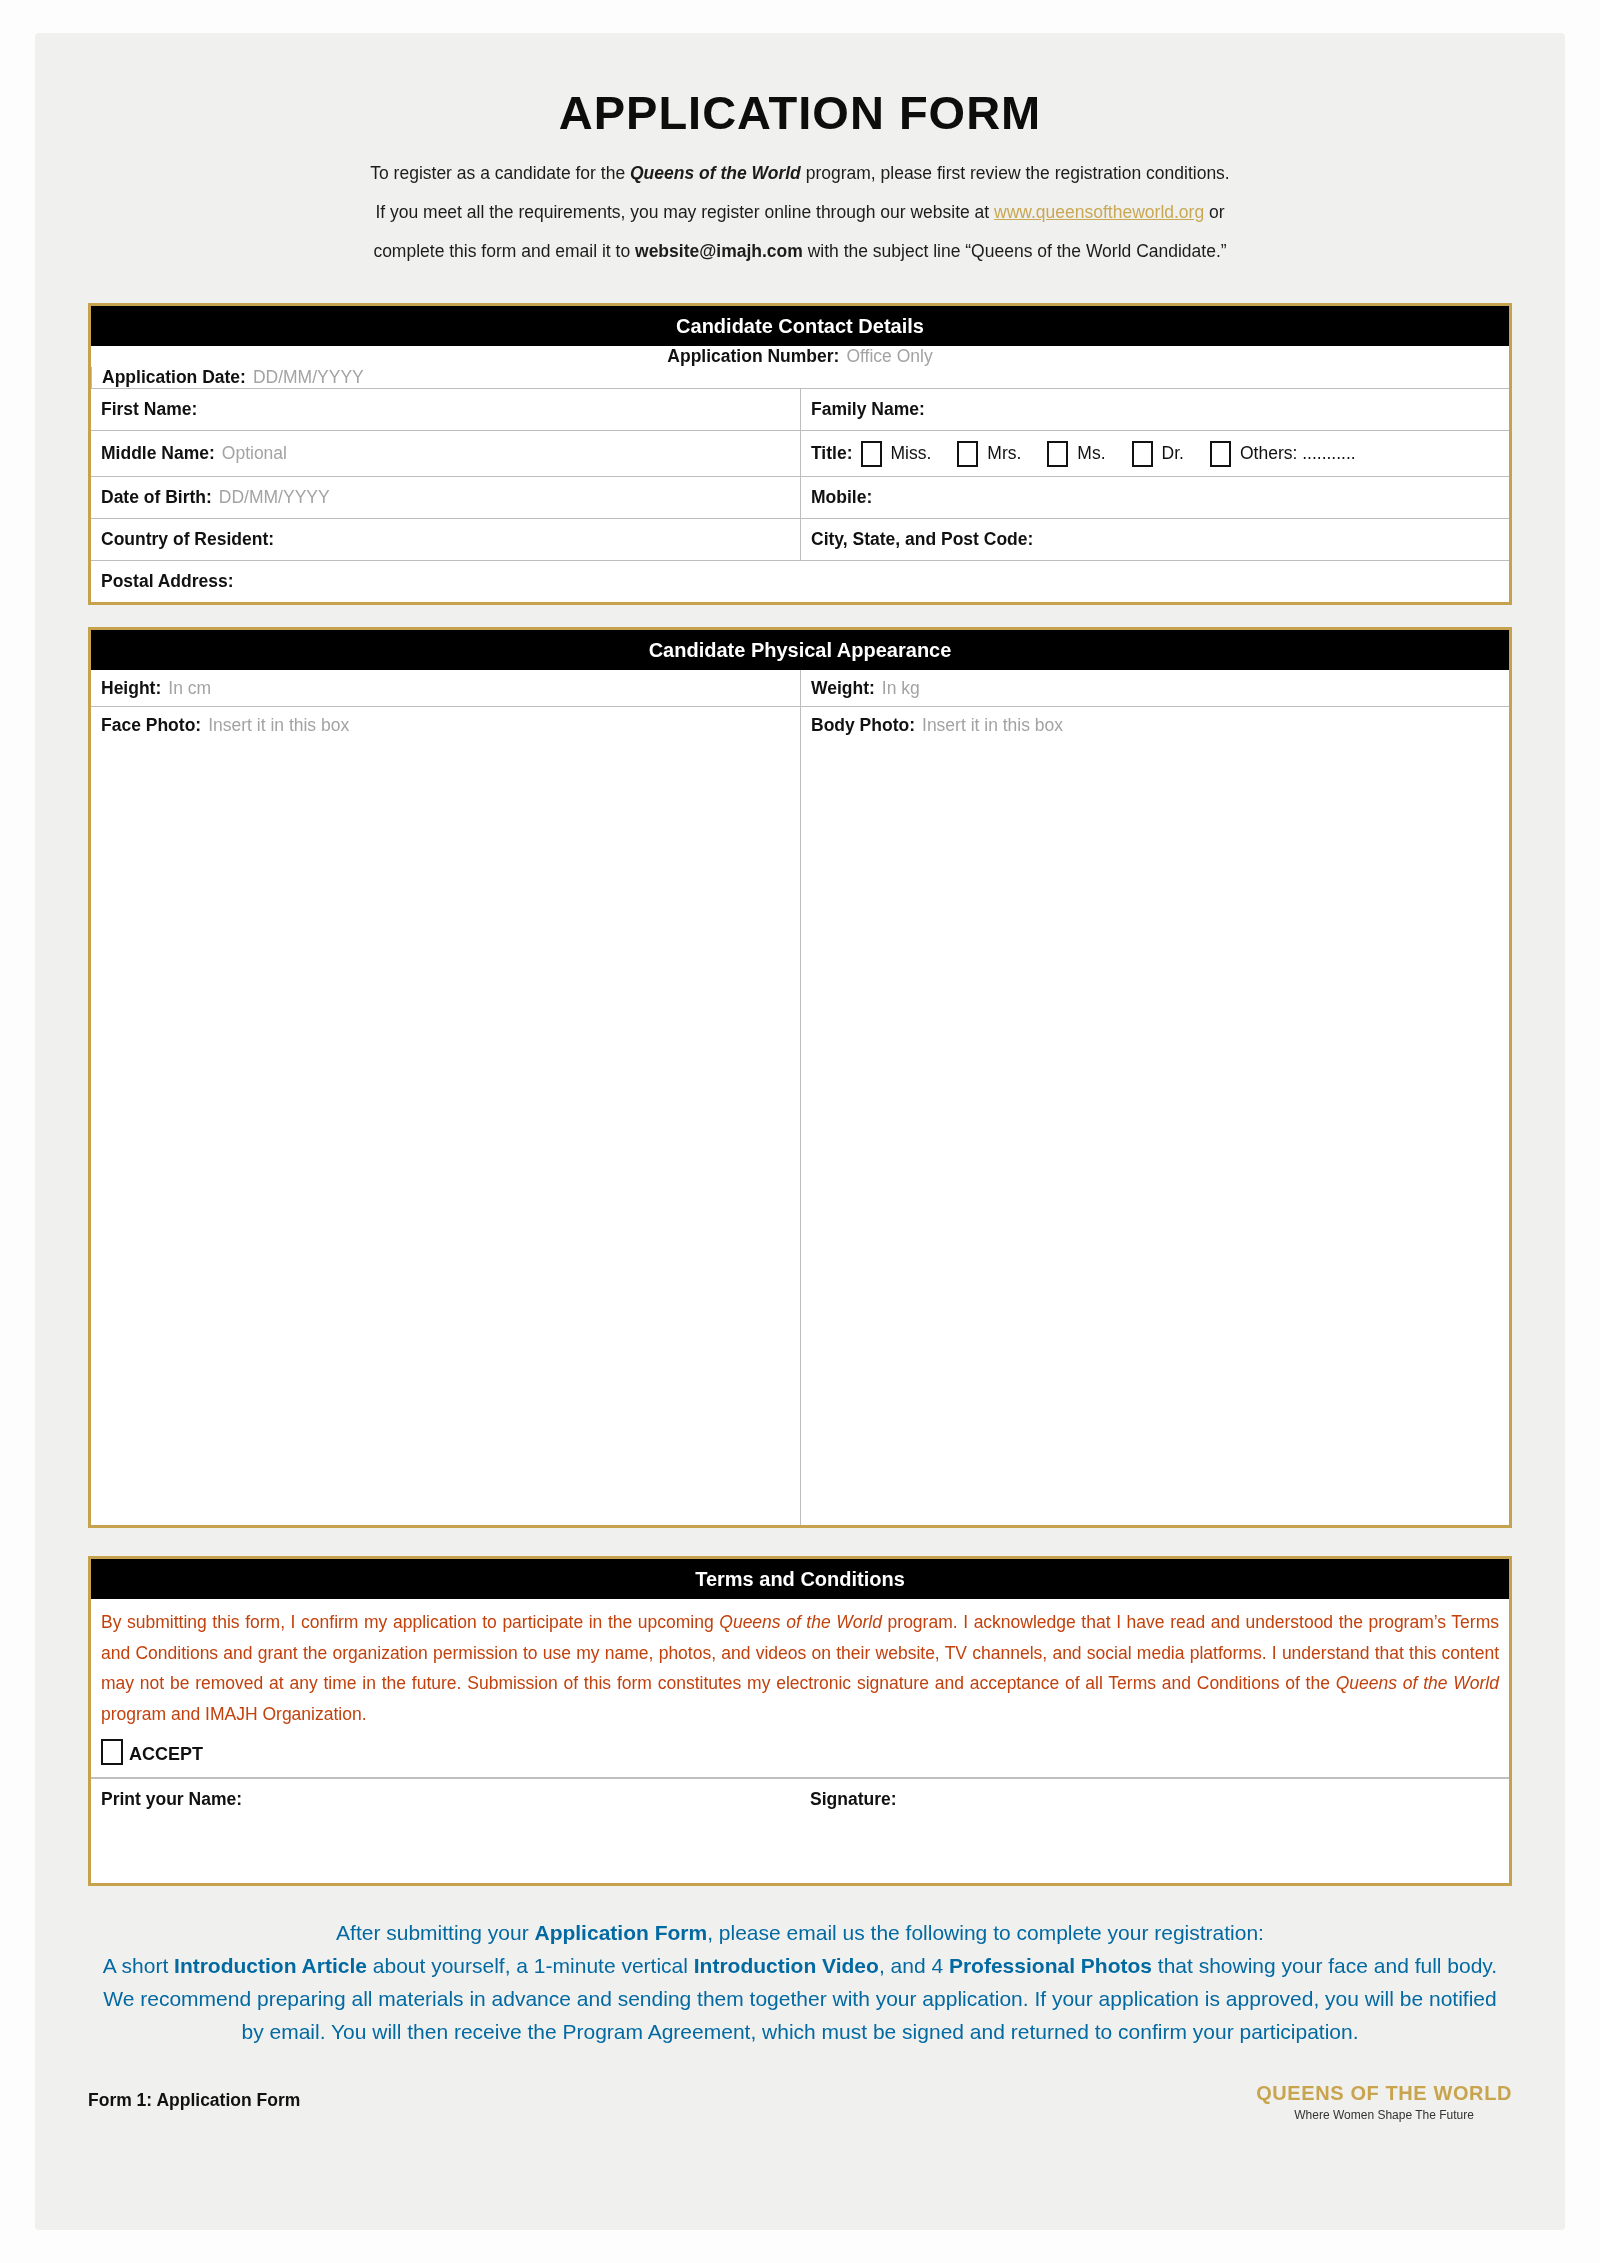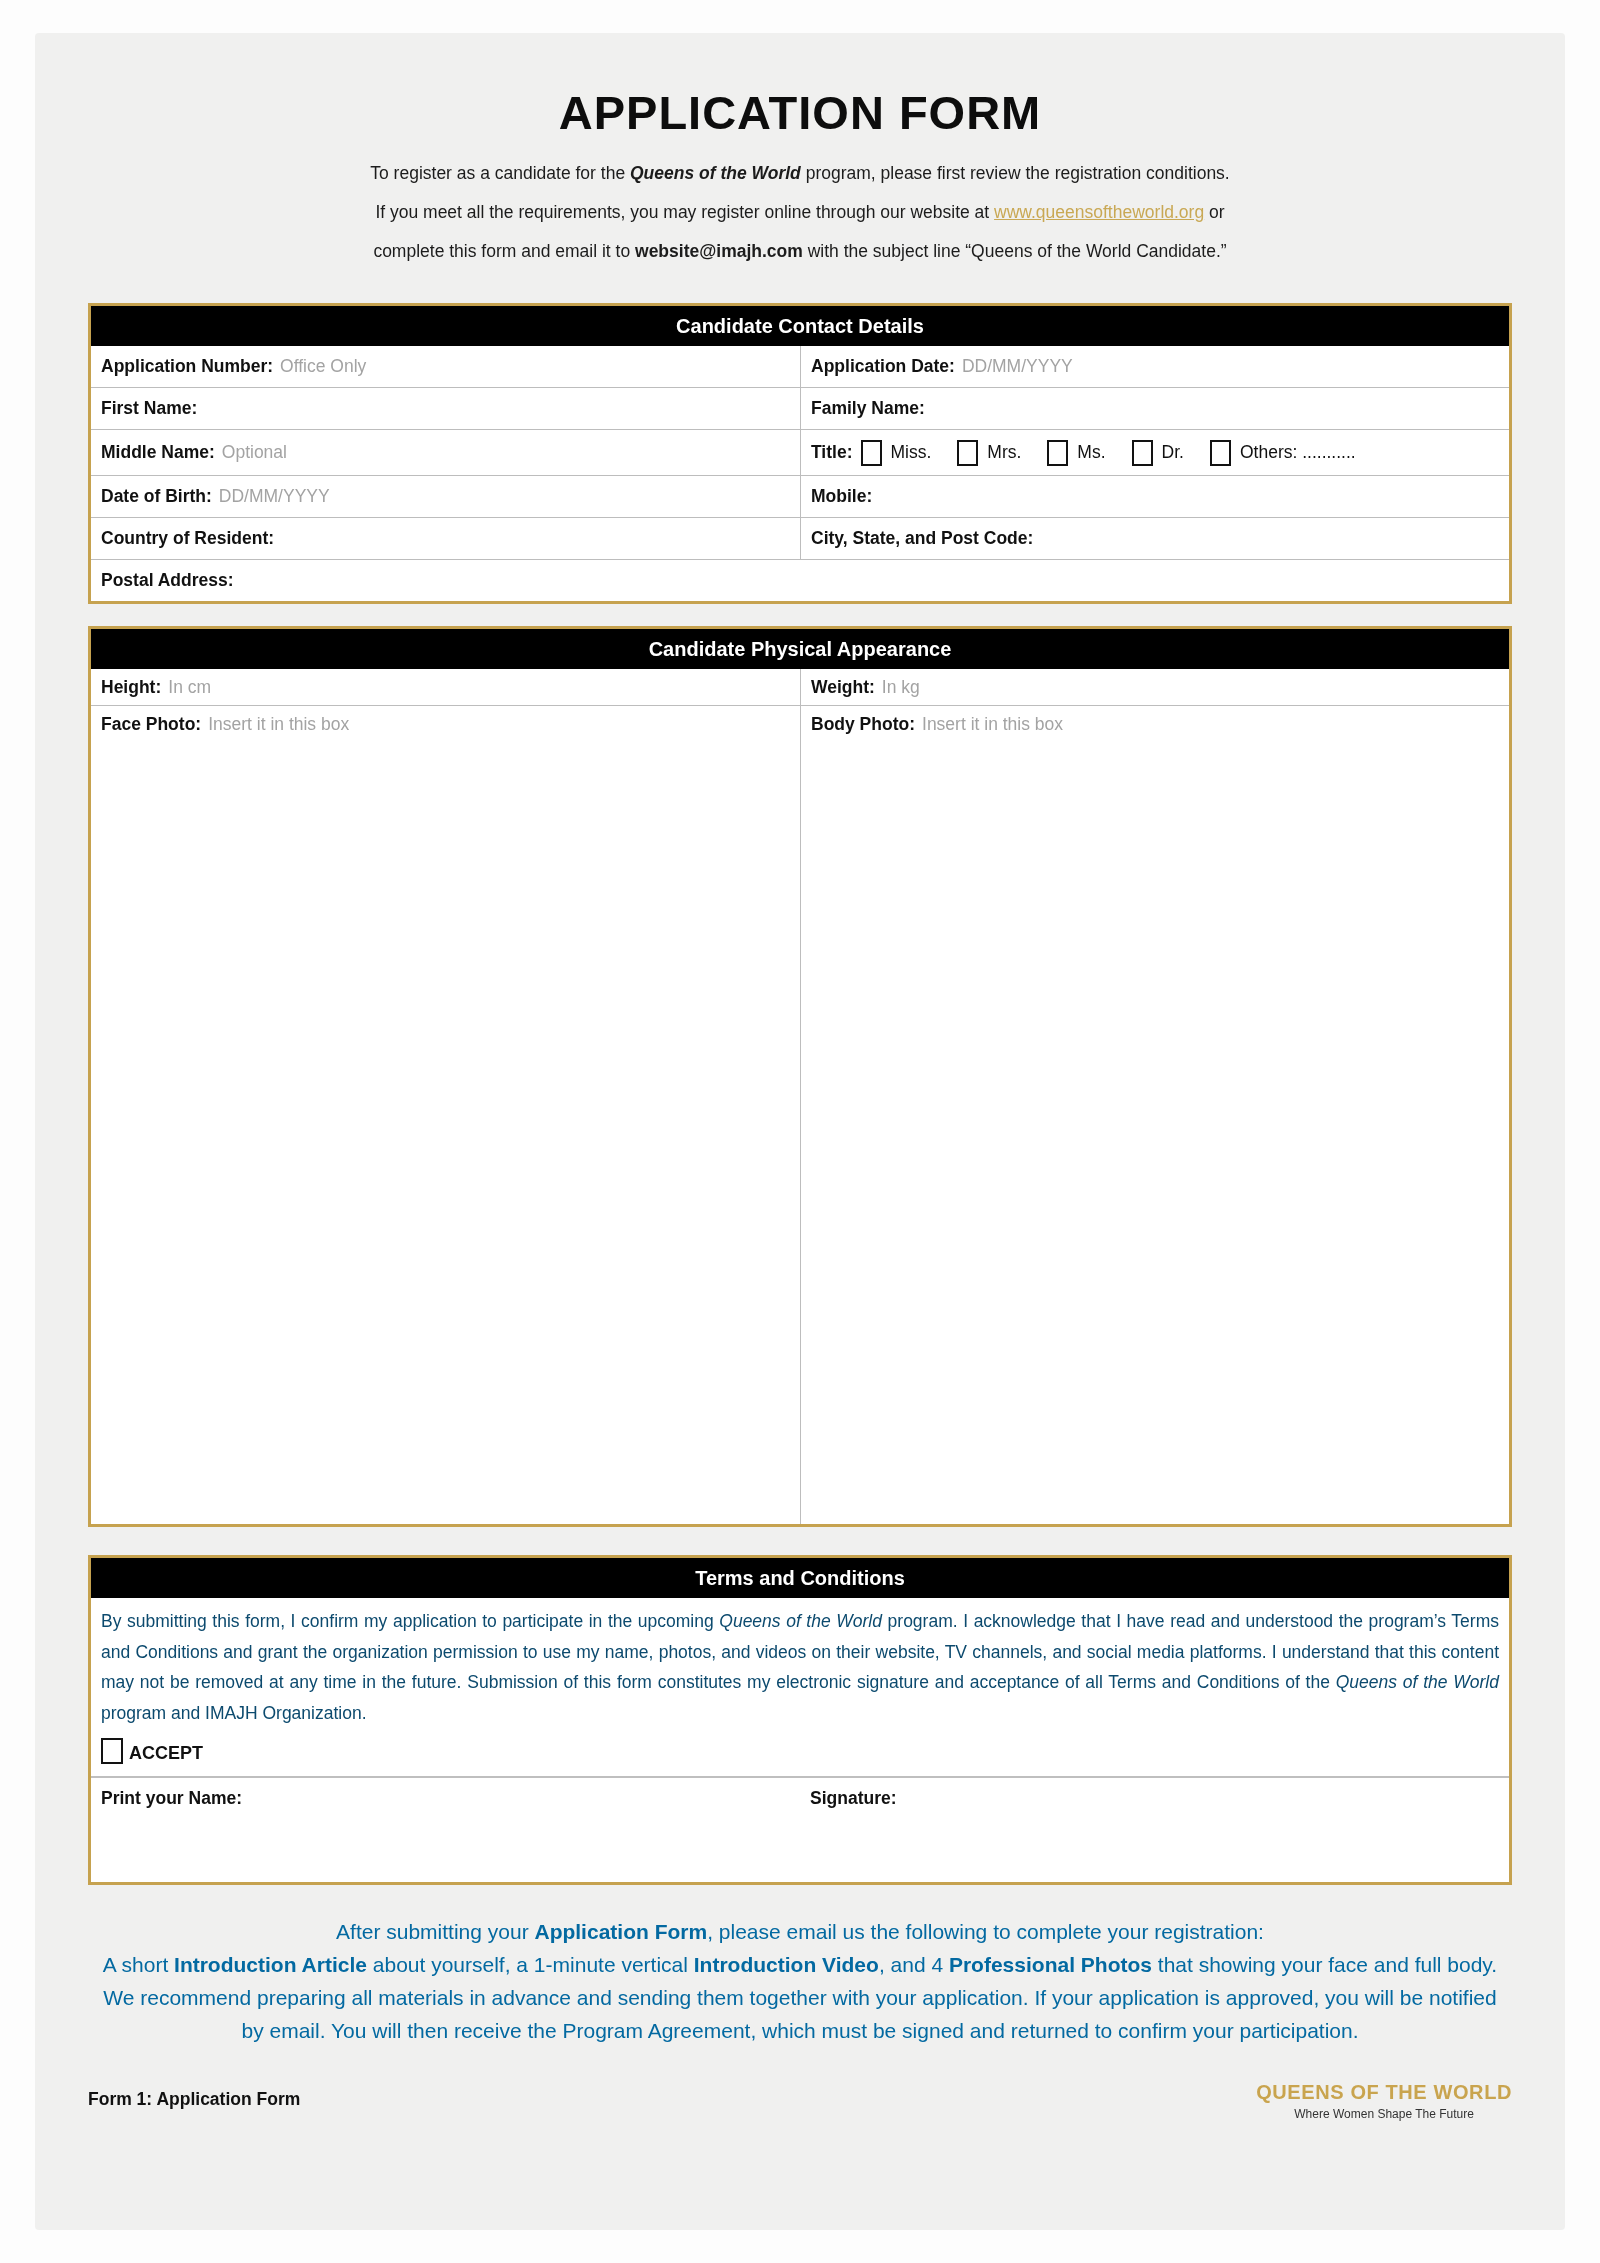--- a/index.html
+++ b/index.html
@@ -25,21 +25,21 @@
   .ph{color:#a3a3a3;font-size:17.5px;margin-left:7px;}
   .hw-row{min-height:36px;}
   .photo-row{min-height:818px;align-items:flex-start;}
   .photo-row .cell{align-items:flex-start;padding-top:8px;}
   
   .cb{display:inline-block;width:21px;height:26px;border:2.5px solid #121212;background:#fff;box-sizing:border-box;flex:0 0 auto;cursor:pointer;}
   .title-opts{display:flex;align-items:center;gap:26px;margin-left:8px;}
   .opt{display:flex;align-items:center;gap:9px;font-size:17.5px;color:#111;}
   .opt .txt{font-weight:normal;}
   
-  .terms-body{padding:8px 10px 4px;font-size:17.5px;line-height:30.5px;text-align:justify;color:#0c4a6e;background:#fff;}
+  .terms-body{padding:8px 10px 4px;font-size:17.5px;line-height:30.5px;text-align:justify;color:#c2410c;background:#fff;}
   .terms-body i{font-style:italic;}
   .accept-row{display:flex;align-items:flex-end;gap:6px;padding:6px 10px 12px;background:#fff;}
   .accept-row .lbl{font-size:18px;}
   .sign-row{display:flex;border-top:2px solid #bfbfbf;min-height:104px;background:#fff;align-items:flex-start;}
   .sign-row .half{flex:1 1 50%;padding:10px 10px 0;box-sizing:border-box;}
   
   .after-note{margin-top:30px;text-align:center;font-size:21px;line-height:33px;color:#0369a1;}
   .after-note b{font-weight:bold;}
   .bottom-row{margin-top:34px;display:flex;justify-content:space-between;align-items:flex-start;}
   .form-label{font-weight:bold;font-size:17.5px;color:#111;margin-top:8px;}
@@ -56,21 +56,21 @@
 
   <div class="intro">
     <span>To register as a candidate for the </span><span class="bi">Queens of the World</span><span> program, please first review the registration conditions.</span><br>
     <span>If you meet all the requirements, you may register online through our website at </span><a class="link">www.queensoftheworld.org</a><span> or</span><br>
     <span>complete this form and email it to </span><b>website@imajh.com</b><span> with the subject line “Queens of the World Candidate.”</span>
   </div>
 
   <div class="gold-box tbl1">
     <div class="sec-header">Candidate Contact Details</div>
 
-    <div class="row" style="border-top:none;">
+    <div class="row" style="border-top:none;flex-direction:column;">
       <div class="cell">
         <span class="lbl">Application Number:</span>
         <span class="ph">Office Only</span>
       </div>
       <div class="cell">
         <span class="lbl">Application Date:</span>
         <span class="ph">DD/MM/YYYY</span>
       </div>
     </div>
 

